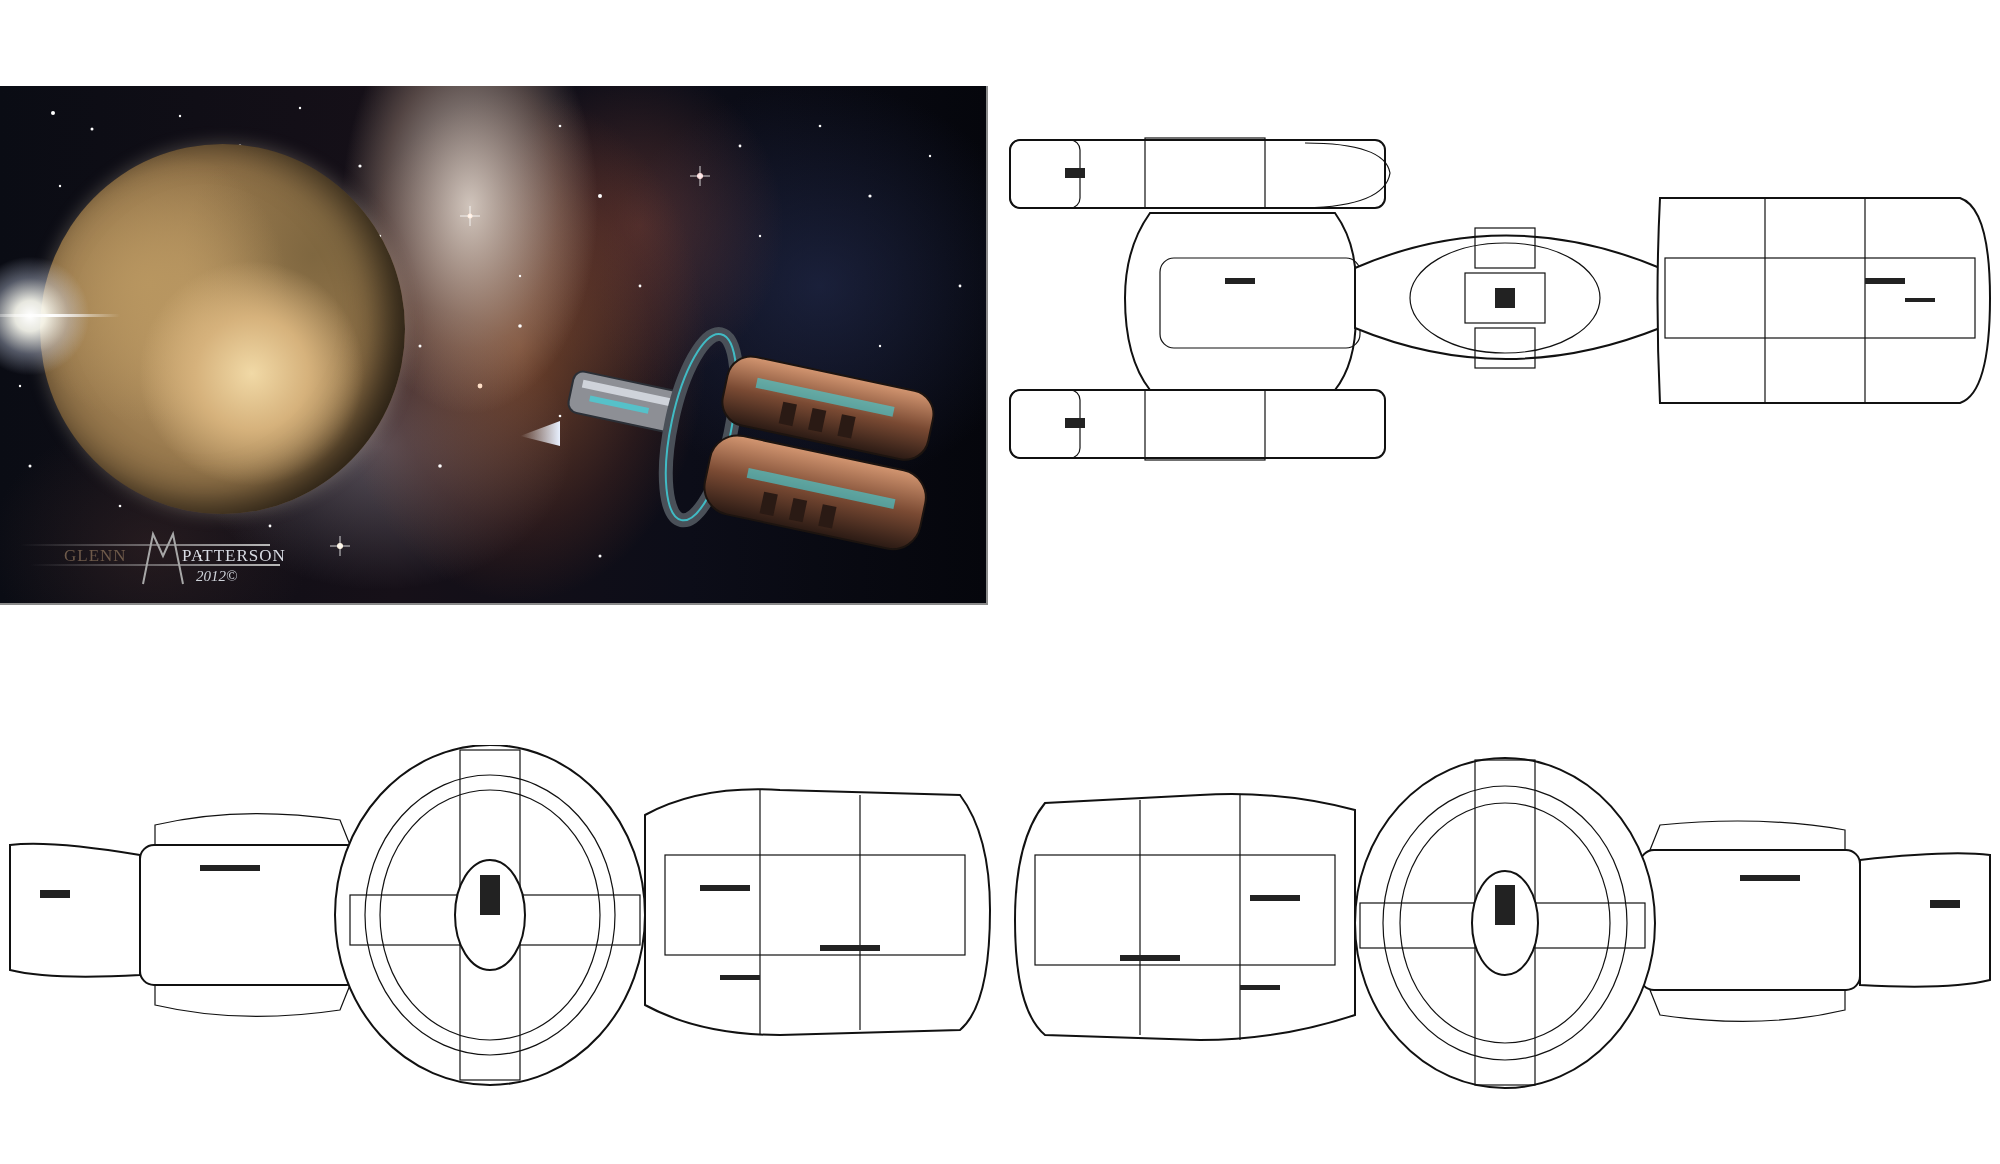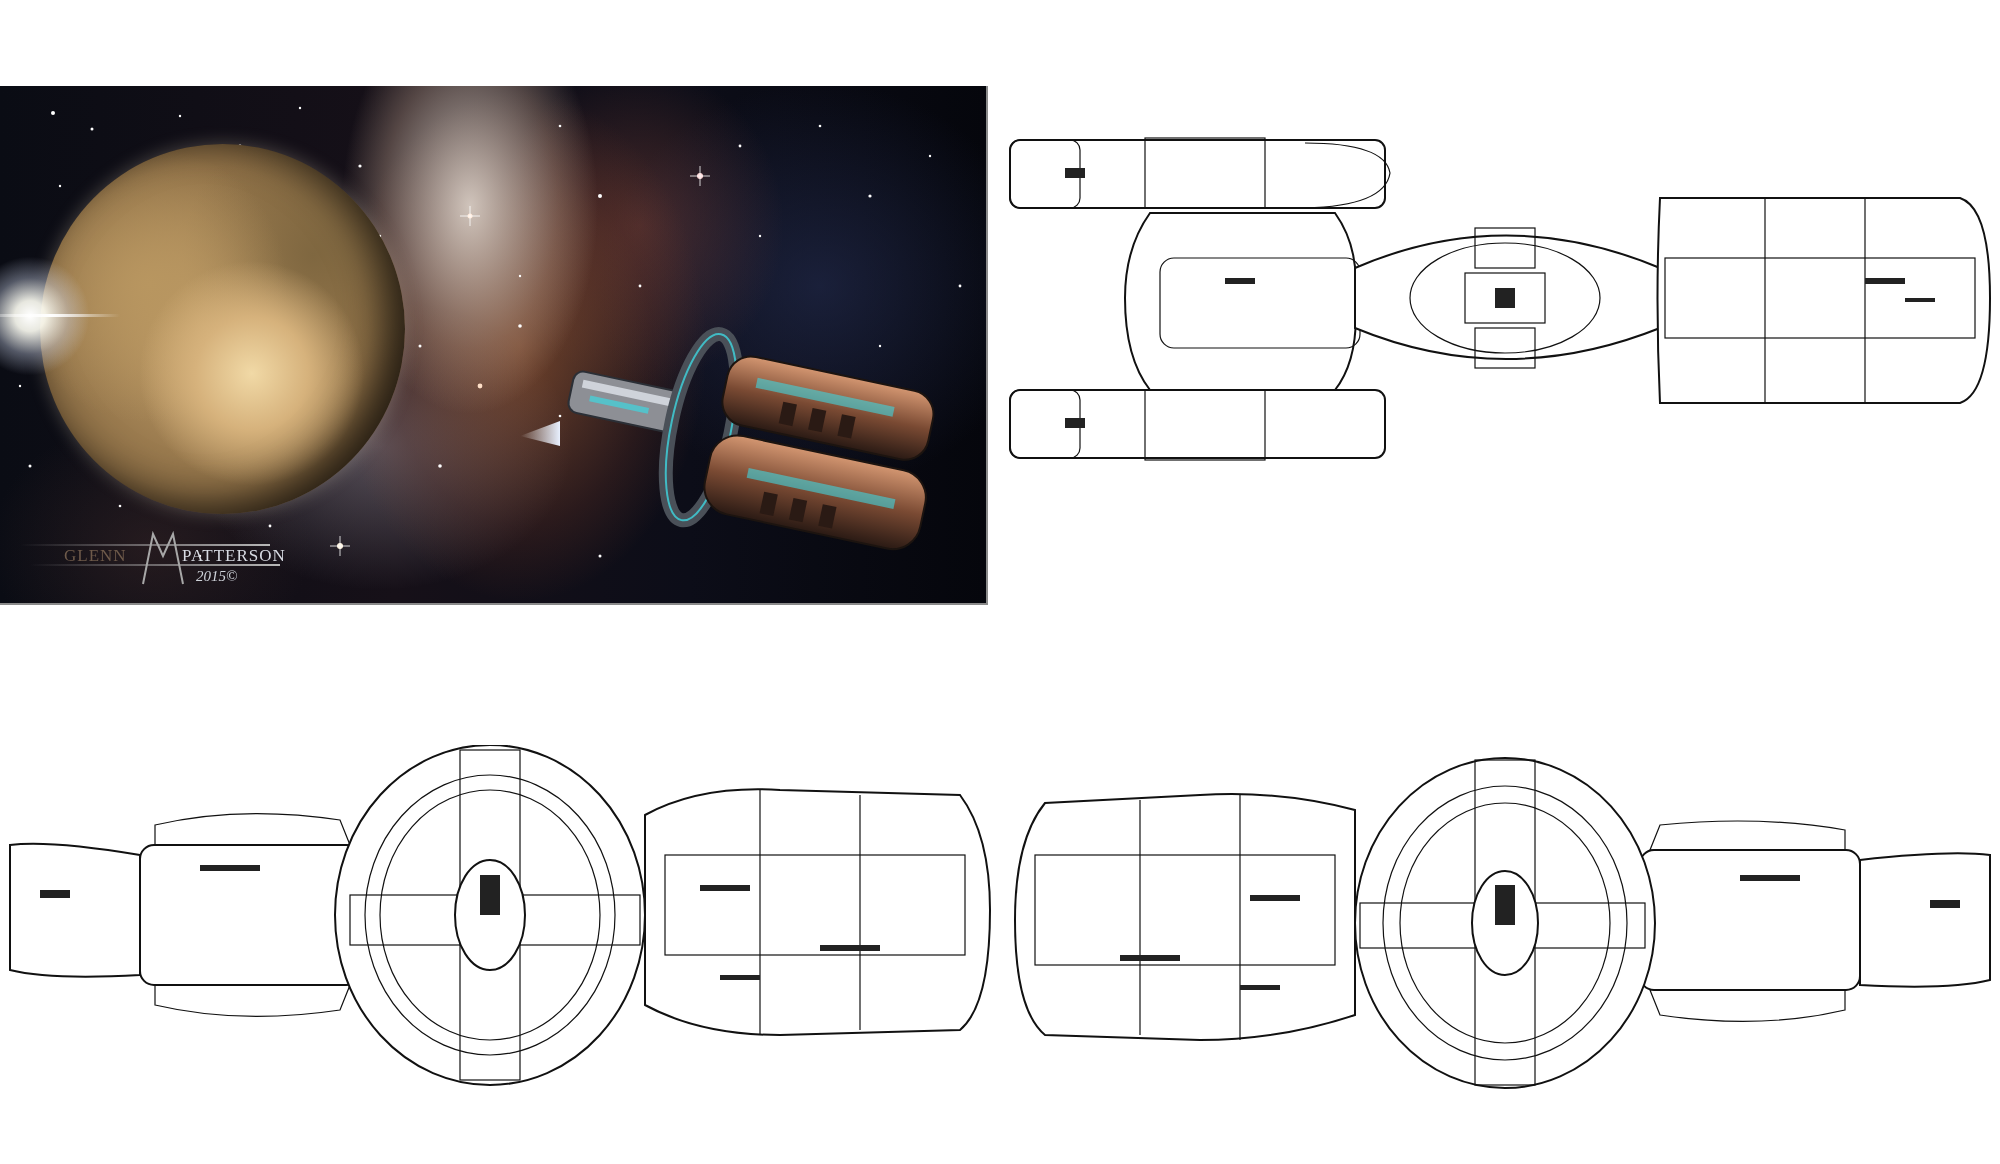--- a/index.html
+++ b/index.html
@@ -135,21 +135,21 @@
   </svg>
 
   <div class="signature">
     <div class="sig-line" style="left:0;top:18px;width:250px;"></div>
     <div class="sig-line" style="left:10px;top:38px;width:250px;"></div>
     <svg class="sig-m" width="50" height="60">
       <path d="M5 58 L15 8 L25 30 L35 8 L45 58" fill="none" stroke="#a7a7a7" stroke-width="2"></path>
     </svg>
     <span class="sig-name sig-first">GLENN</span>
     <span class="sig-name sig-last">PATTERSON</span>
-    <span class="sig-year">2015©</span>
+    <span class="sig-year">2012©</span>
   </div>
 
 </div>
 
 <svg id="topview" class="panel line" viewBox="0 0 995 345">
   <rect x="5" y="12" width="375" height="68" rx="10"></rect>
   <rect x="5" y="12" width="70" height="68" rx="10" class="thin"></rect>
   <rect x="140" y="10" width="120" height="70" class="thin"></rect>
   <path d="M300 15 Q380 15 385 45 Q380 78 300 80" class="thin"></path>
   <rect x="5" y="262" width="375" height="68" rx="10"></rect>

